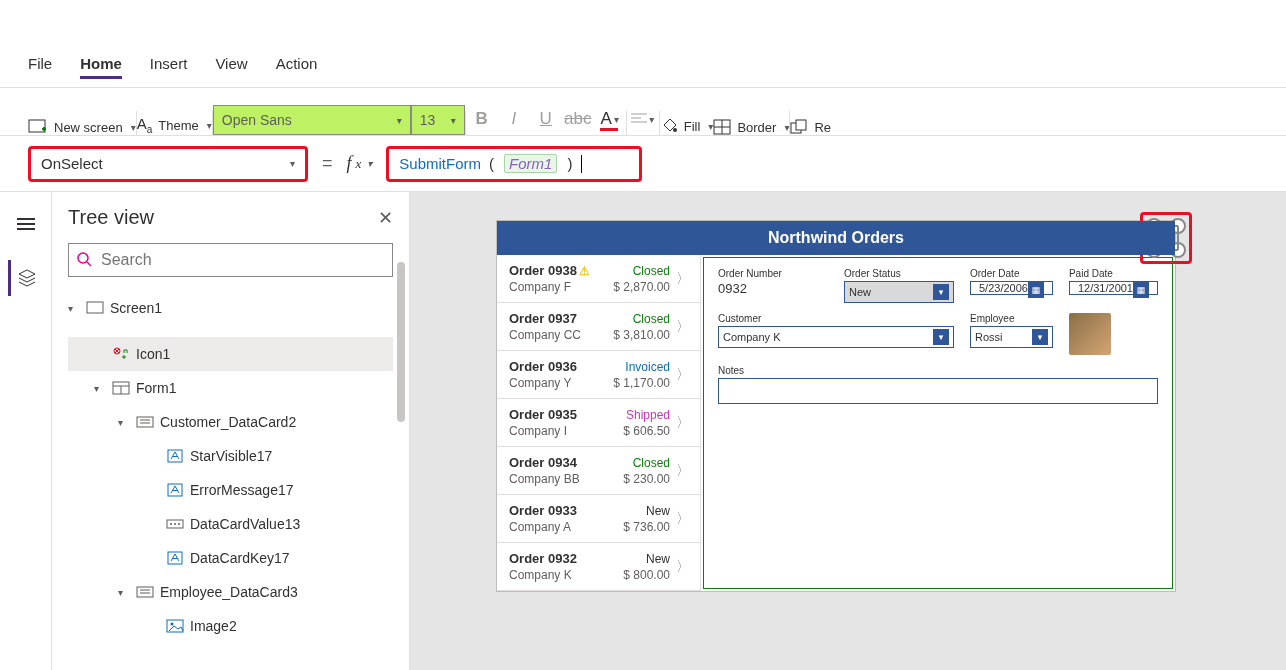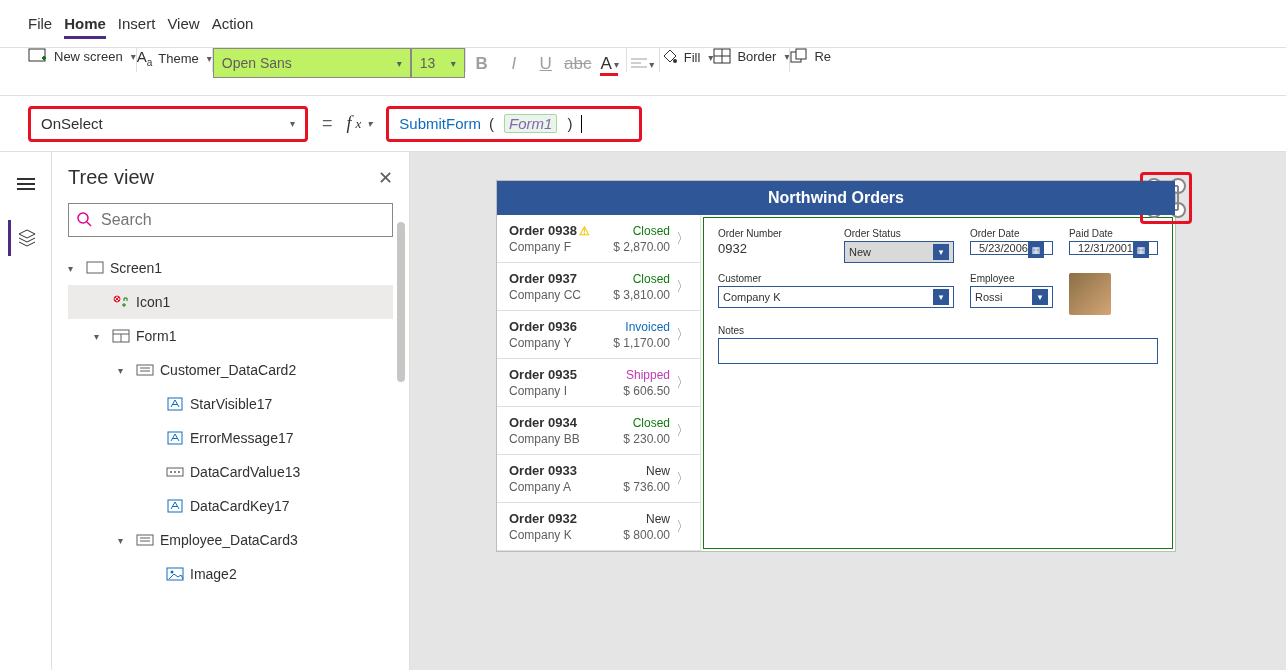--- a/index.html
+++ b/index.html
@@ -1,24 +1,24 @@
 <!DOCTYPE html>
 <html><head>
 <meta charset="utf-8">
 <style>
 * { box-sizing: border-box; margin: 0; padding: 0; }
 body { font-family: "Segoe UI", -apple-system, sans-serif; font-size: 13px; color: #323130; background: #fff; width: 1286px; height: 670px; overflow: hidden; }
 
 
-.menubar { height: 48px; display: flex; align-items: center; padding: 0 28px; gap: 12px; border-bottom: 1px solid #e1dfdd; }
+.menubar { height: 48px; display: flex; align-items: center; padding: 0 28px; gap: 28px; border-bottom: 1px solid #e1dfdd; margin-top: 40px; }
 .menubar-item { font-size: 15px; color: #323130; cursor: pointer; }
 .menubar-item.active { font-weight: 600; border-bottom: 3px solid #4b2e83; padding-bottom: 4px; margin-bottom: -7px; }
 
 
-.ribbon { height: 48px; display: flex; align-items: flex-start; padding: 0 28px; border-bottom: 1px solid #e1dfdd; }
+.ribbon { height: 48px; display: flex; align-items: flex-end; padding: 0 28px; border-bottom: 1px solid #e1dfdd; }
 .ribbon-group { display: flex; align-items: center; gap: 6px; color: #323130; cursor: pointer; }
 .ribbon-sep { width: 1px; height: 24px; background: #e1dfdd; }
 .ribbon select, .ribbon .fake-select { height: 30px; border: 1px solid #8a8886; background: #bef264; padding: 0 8px; font-size: 14px; color: #605e5c; }
 .font-select { width: 198px; }
 .size-select { width: 54px; }
 .ribbon-btn { width: 32px; height: 32px; display: flex; align-items: center; justify-content: center; color: #a19f9d; cursor: pointer; font-size: 17px; }
 .chev { font-size: 10px; color: #605e5c; margin-left: 2px; }
 
 
 .formula-row { height: 56px; display: flex; align-items: center; padding: 0 28px; gap: 14px; border-bottom: 1px solid #e1dfdd; }
@@ -40,21 +40,21 @@
 
 .treepanel { width: 358px; border-right: 1px solid #e1dfdd; padding: 14px 16px; position: relative; }
 .tree-header { display: flex; justify-content: space-between; align-items: center; margin-bottom: 14px; }
 .tree-title { font-size: 20px; font-weight: 400; }
 .tree-close { font-size: 18px; color: #605e5c; cursor: pointer; }
 .tree-search { position: relative; margin-bottom: 14px; }
 .tree-search input { width: 100%; height: 34px; border: 1px solid #8a8886; padding: 0 8px 0 32px; font-size: 16px; }
 .tree-search .sicon { position: absolute; left: 8px; top: 8px; color: #e3008c; }
 .tree-list { font-size: 14px; }
 .tree-row { display: flex; align-items: center; height: 34px; cursor: pointer; gap: 6px; }
-.tree-row.selected { background: #edebe9; }
+.tree-row.selected { background: #edebe9; margin-top: 12px; }
 .tree-caret { width: 12px; font-size: 10px; color: #605e5c; }
 .tree-indent-0 { padding-left: 0px; }
 .tree-indent-1 { padding-left: 26px; }
 .tree-indent-2 { padding-left: 50px; }
 .tree-indent-3 { padding-left: 80px; }
 .tree-icon { width: 18px; height: 16px; display: inline-flex; align-items: center; justify-content: center; }
 .scrollbar-hint { position: absolute; right: 4px; top: 70px; width: 8px; height: 160px; background: #c8c6c4; border-radius: 4px; }
 
 .canvas { flex: 1; background: #e5e5e5; padding: 28px 0 0 86px; position: relative; }
 

